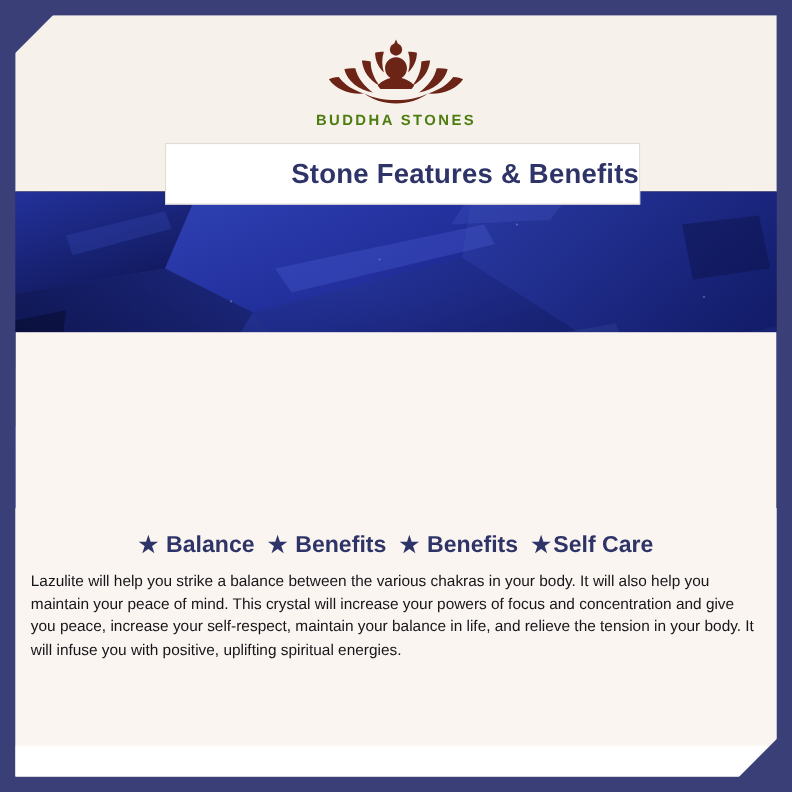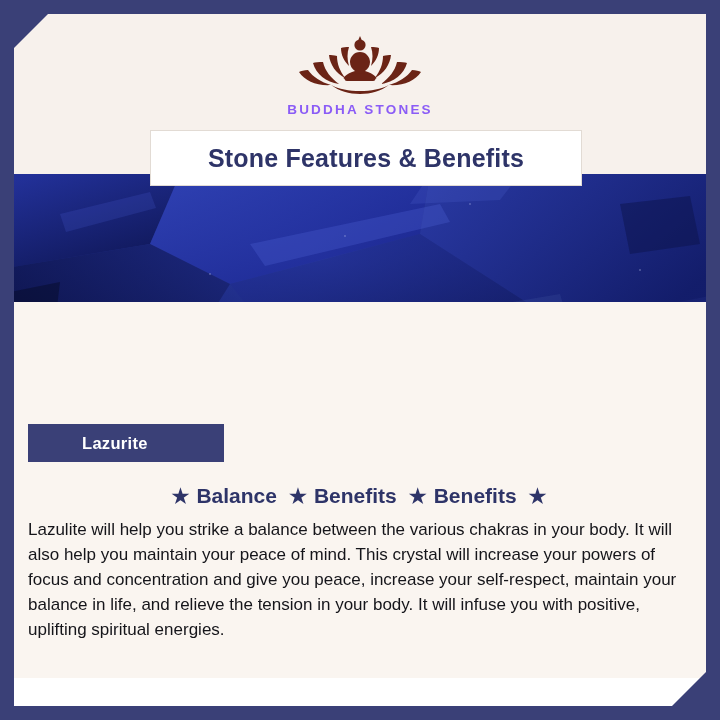--- a/index.html
+++ b/index.html
@@ -73,37 +73,37 @@
   }
   .logo-mark {
     width: 150px;
     height: 72px;
     display: block;
   }
   .brand-name {
     margin-top: 2px;
     font-size: 13.5px;
     letter-spacing: 2.2px;
-    color: #8b5cf6;
+    color: #4d7c0f;
     font-weight: 700;
     font-family: "Liberation Sans", sans-serif;
   }
 
   
   .title-ribbon {
     position: absolute;
     left: 136px;
     top: 116px;
     width: 432px;
     height: 56px;
     background: #ffffff;
     border: 1px solid #e2dbd4;
     display: flex;
     align-items: center;
-    justify-content: center;
+    justify-content: flex-end;
     z-index: 4;
     box-sizing: border-box;
   }
   .title-ribbon .title-text {
     color: #2e3468;
     font-size: 25px;
     font-weight: 700;
     letter-spacing: 0.2px;
     font-family: "Liberation Sans", sans-serif;
   }
@@ -180,21 +180,21 @@
   }
   .kw:first-child .star { margin-left: 0; }
   .kw.tight .star { margin-right: 2px; }
 
   .paragraph {
     position: absolute;
     left: 14px;
     top: 216px;
     width: 664px;
     color: #15151a;
-    font-size: 17px;
+    font-size: 14px;
     line-height: 1.47;
     text-align: left;
     font-family: "Liberation Sans", sans-serif;
   }
   .white-strip {
     position: absolute;
     left: 0;
     bottom: 0;
     width: 692px;
     height: 28px;
@@ -301,23 +301,20 @@
           <circle cx="690" cy="240" r="1.1"></circle>
           <circle cx="160" cy="150" r="0.9"></circle>
         </g>
 
         <g fill="#c9a33a" opacity="0.5">
           <circle cx="404" cy="176" r="1.6"></circle>
           <circle cx="398" cy="182" r="1.1"></circle>
           <circle cx="584" cy="250" r="1.2"></circle>
         </g>
       </svg>
-      <div class="stone-label">
-        <span>Lazurite</span>
-      </div>
     </div>
 
     <div class="title-ribbon">
       <div class="title-text">Stone Features &amp; Benefits</div>
     </div>
 
     <div class="body-sec">
       <div class="keywords">
         <div class="kw">
           <span class="star">★</span>
@@ -326,20 +323,21 @@
         <div class="kw">
           <span class="star">★</span>
           <span>Benefits</span>
         </div>
         <div class="kw">
           <span class="star">★</span>
           <span>Benefits</span>
         </div>
         <div class="kw tight">
           <span class="star">★</span>
+          <span>Self Care</span>
         </div>
       </div>
 
       <div class="paragraph">Lazulite will help you strike a balance between the various chakras in your body. It will also help you maintain your peace of mind. This crystal will increase your powers of focus and concentration and give you peace, increase your self-respect, maintain your balance in life, and relieve the tension in your body. It will infuse you with positive, uplifting spiritual energies.</div>
 
       <div class="white-strip"></div>
     </div>
 
   </div>
 

